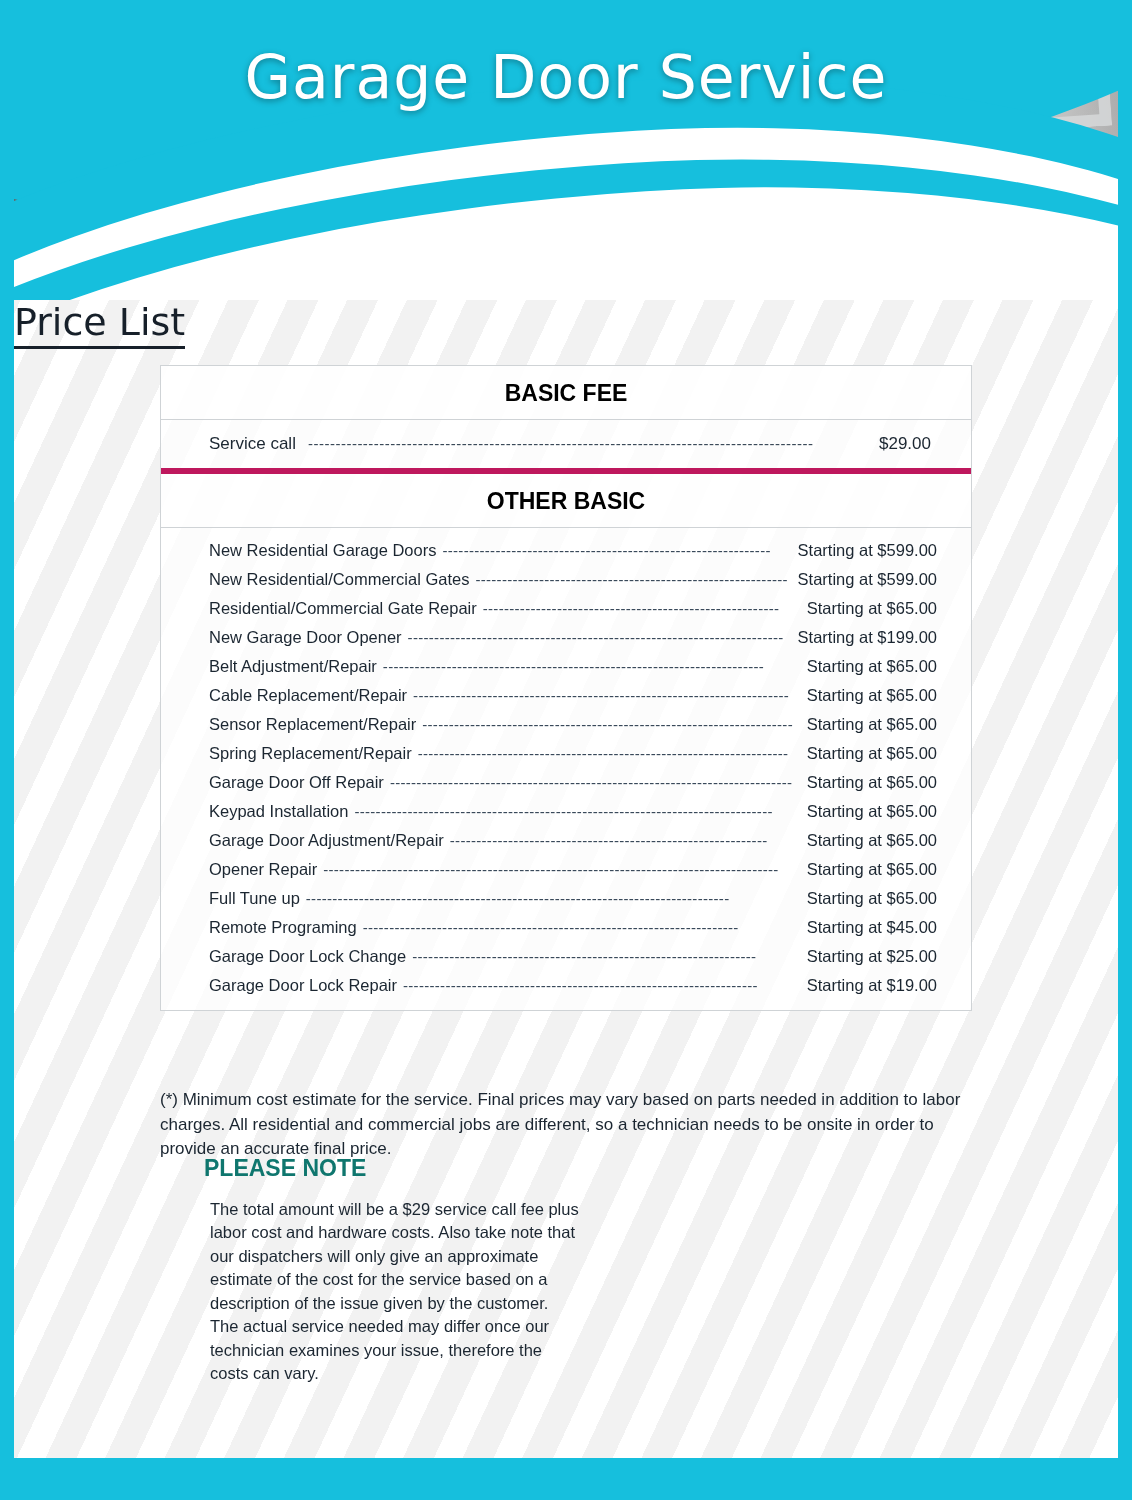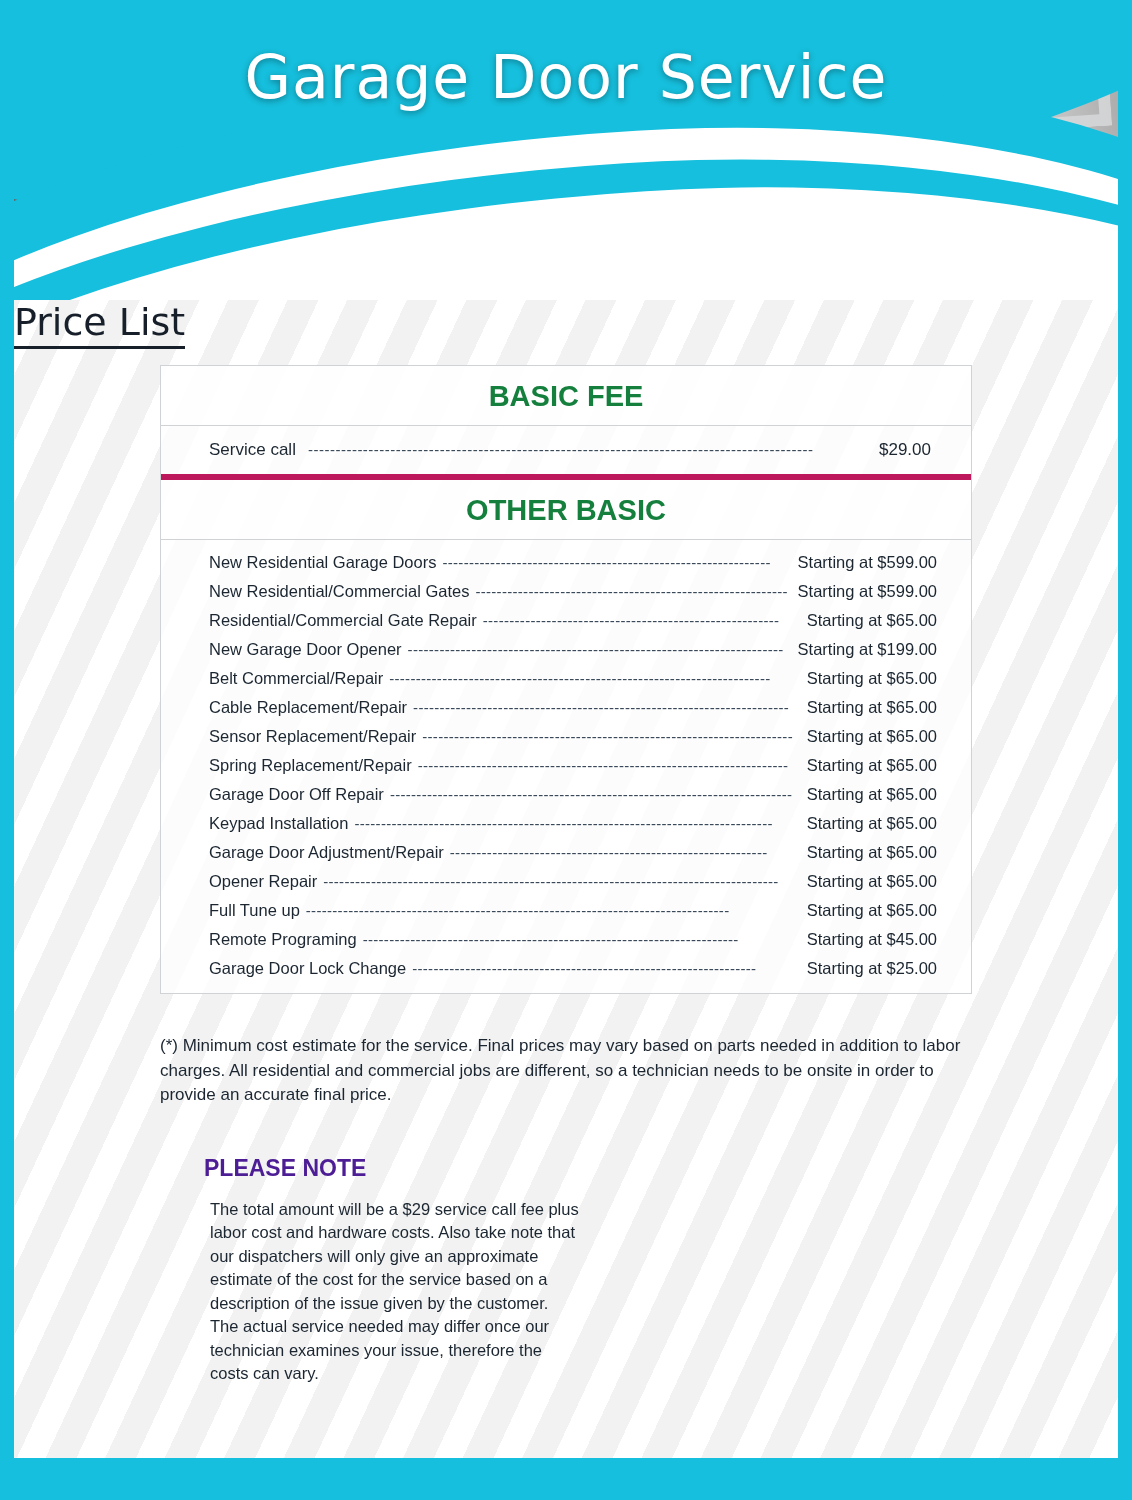--- a/index.html
+++ b/index.html
@@ -213,23 +213,23 @@
   .table {
     position: absolute;
     left: 146px;
     top: 365px;
     width: 812px;
     border: 1px solid #cfd3d6;
     background: rgba(255,255,255,0.75);
   }
   .section-head {
     text-align: center;
-    font-size: 29px;
+    font-size: 23px;
     font-weight: bold;
-    color: #15803d;
+    color: #000000;
     padding: 14px 0 12px;
     border-bottom: 1px solid #cfd3d6;
     background: rgba(255,255,255,0.5);
   }
   .basic-row {
     display: flex;
     align-items: baseline;
     padding: 14px 40px 14px 48px;
     border-bottom: 6px solid #be185d;
     font-size: 17px;
@@ -263,40 +263,40 @@
     white-space: nowrap;
     color: #39495a;
     font-size: 15px;
     letter-spacing: 0.3px;
   }
   .row .price { white-space: nowrap; }
 
   .disclaimer {
     position: absolute;
     left: 146px;
-    top: 1034px;
+    top: 1088px;
     width: 812px;
     font-size: 17px;
     line-height: 1.45;
     color: #1b2631;
   }
 
   .cols {
     position: absolute;
     left: 146px;
     top: 1155px;
     width: 860px;
     display: flex;
   }
   .col-left { width: 430px; padding-left: 44px; }
   .col-right { width: 430px; }
   .col-head {
     font-size: 23px;
     font-weight: bold;
-    color: #4c1d95;
+    color: #0f766e;
     margin-bottom: 16px;
   }
   .col-body {
     font-size: 16.5px;
     line-height: 1.42;
     color: #1b2631;
     padding-left: 6px;
     max-width: 375px;
   }
 </style>
@@ -363,21 +363,21 @@
           <span class="label">Residential/Commercial Gate Repair</span>
           <span class="dots">--------------------------------------------------------</span>
           <span class="price">Starting at $65.00</span>
         </div>
         <div class="row">
           <span class="label">New Garage Door Opener</span>
           <span class="dots">-----------------------------------------------------------------------</span>
           <span class="price">Starting at $199.00</span>
         </div>
         <div class="row">
-          <span class="label">Belt Commercial/Repair</span>
+          <span class="label">Belt Adjustment/Repair</span>
           <span class="dots">------------------------------------------------------------------------</span>
           <span class="price">Starting at $65.00</span>
         </div>
         <div class="row">
           <span class="label">Cable Replacement/Repair</span>
           <span class="dots">-----------------------------------------------------------------------</span>
           <span class="price">Starting at $65.00</span>
         </div>
         <div class="row">
           <span class="label">Sensor Replacement/Repair</span>
@@ -416,20 +416,25 @@
         </div>
         <div class="row">
           <span class="label">Remote Programing</span>
           <span class="dots">-----------------------------------------------------------------------</span>
           <span class="price">Starting at $45.00</span>
         </div>
         <div class="row">
           <span class="label">Garage Door Lock Change</span>
           <span class="dots">-----------------------------------------------------------------</span>
           <span class="price">Starting at $25.00</span>
+        </div>
+        <div class="row">
+          <span class="label">Garage Door Lock Repair</span>
+          <span class="dots">-------------------------------------------------------------------</span>
+          <span class="price">Starting at $19.00</span>
         </div>
 
       </div>
     </div>
 
     <div class="disclaimer">(*) Minimum cost estimate for the service. Final prices may vary based on parts needed in addition to labor charges. All residential and commercial jobs are different, so a technician needs to be onsite in order to provide an accurate final price.</div>
 
     <div class="cols">
       <div class="col-left">
         <div class="col-head">PLEASE NOTE</div>

